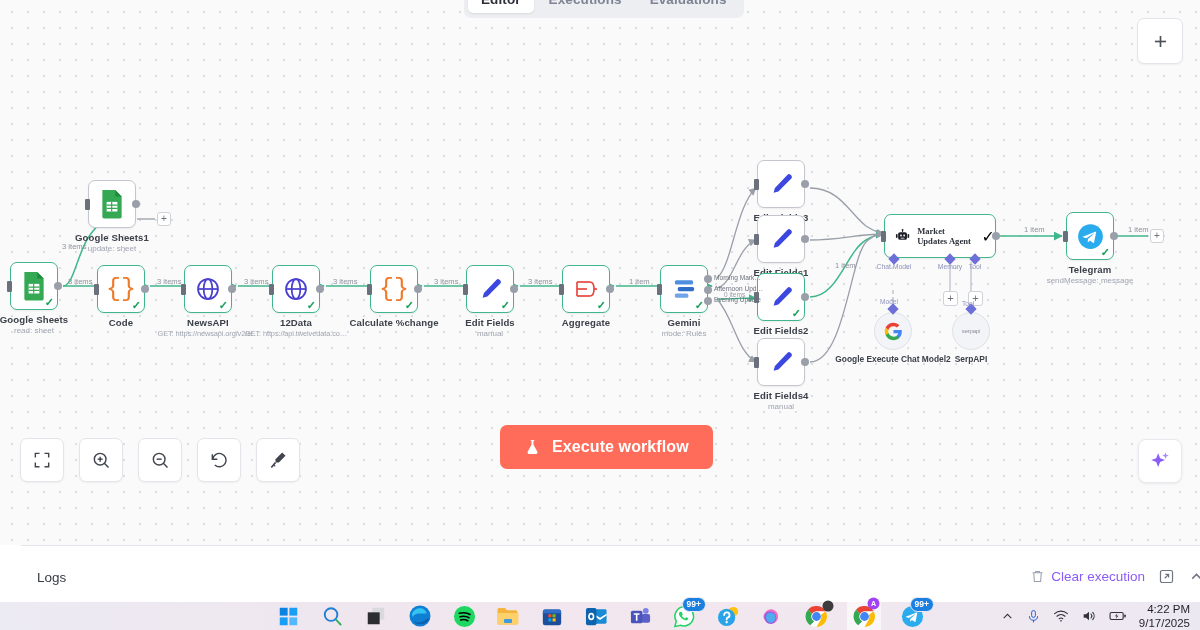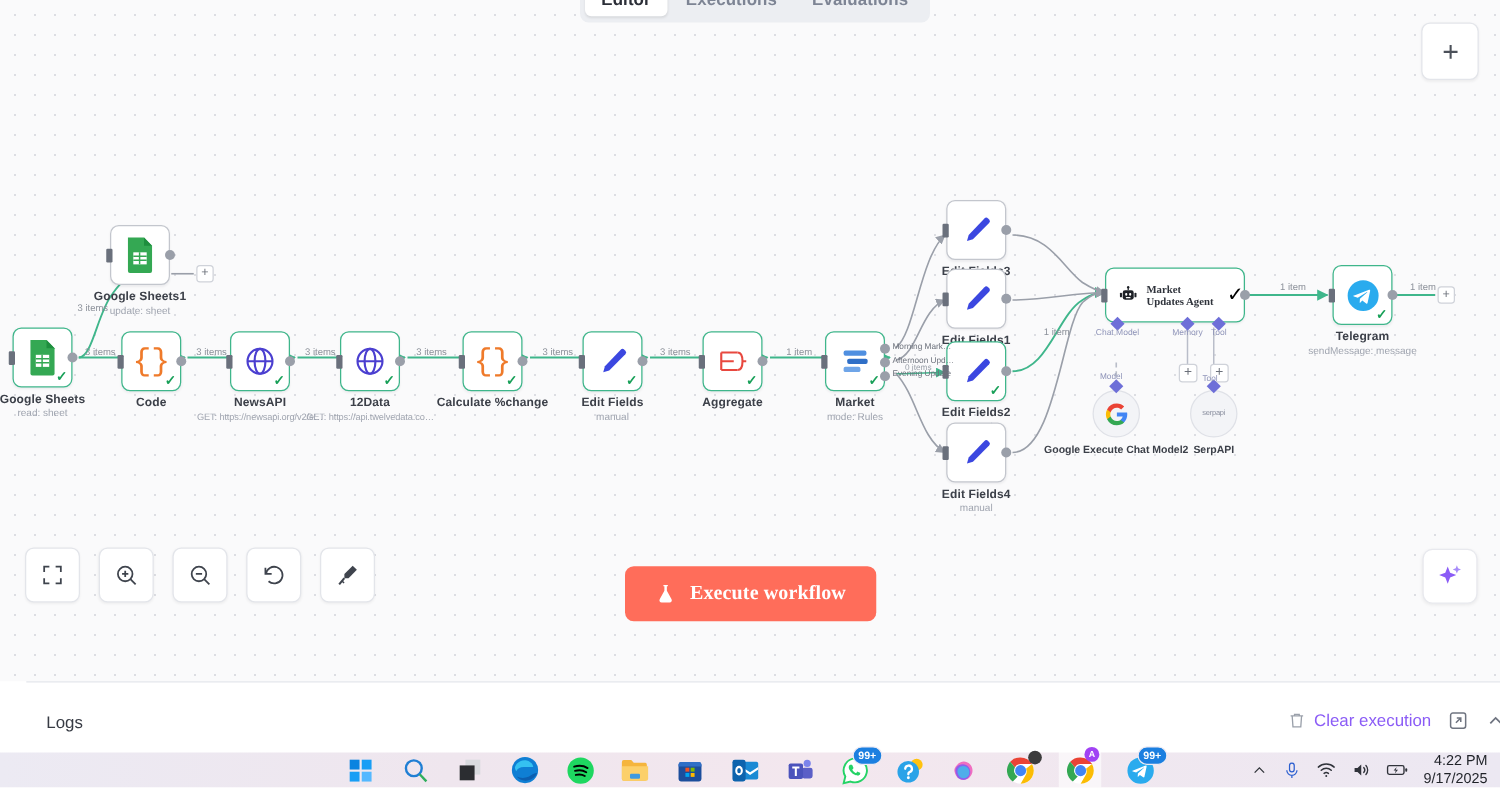--- a/index.html
+++ b/index.html
@@ -129,23 +129,23 @@
   
   #canvas-controls { position: absolute; left: 20px; bottom: 63px; display: flex; gap: 15px; z-index: 30; }
   .ctl-btn {
     width: 44px; height: 44px; background: #fff; border: 1px solid #e3e5ea;
     border-radius: 7px; display: flex; align-items: center; justify-content: center;
     box-shadow: 0 1px 2px rgba(0,0,0,.05); cursor: pointer;
   }
   .ctl-btn svg { width: 20px; height: 20px; stroke: #3f444d; fill: none; stroke-width: 1.7; }
 
   #execute-btn {
-    position: absolute; left: 500px; bottom: 48px; height: 44px;
+    position: absolute; left: 500px; bottom: 76px; height: 44px;
     background: #ff6d5a; border: none; border-radius: 7px; color: #fff;
-    font-size: 16px; font-weight: 700; font-family: Liberation Serif, serif;
+    font-size: 16px; font-weight: 700; font-family: Liberation Sans, sans-serif;
     display: flex; align-items: center; gap: 11px; padding: 0 24px;
     cursor: pointer; z-index: 30; letter-spacing: .1px;
   }
   #execute-btn svg { width: 17px; height: 18px; fill: #fff; }
 
   #ai-btn {
     position: absolute; right: 18px; bottom: 62px; width: 44px; height: 44px;
     background: #fff; border: 1px solid #e8e9ee; border-radius: 8px;
     display: flex; align-items: center; justify-content: center;
     box-shadow: 0 1px 3px rgba(0,0,0,.07); cursor: pointer; z-index: 30;
@@ -362,21 +362,21 @@
           <rect x="4" y="3.5" width="19" height="4.4" rx="1.6" fill="#4f8fe0"></rect>
           <rect x="7" y="10.3" width="17" height="4.4" rx="1.6" fill="#2f6fc7"></rect>
           <rect x="4" y="17.1" width="14" height="4.4" rx="1.6" fill="#6fa5e8"></rect>
         </svg>
         <span class="tick">✓</span>
         <span class="port in"></span>
         <span class="port out" style="top:13px"></span>
         <span class="port out" style="top:24px"></span>
         <span class="port out" style="top:35px"></span>
       </div>
-      <div class="node-label">Market</div>
+      <div class="node-label">Gemini</div>
       <div class="node-sub">mode: Rules</div>
     </div>
     <div class="out-label" style="left:714px;top:274px">Morning Mark…</div>
     <div class="out-label" style="left:714px;top:285px">Afternoon Upd…</div>
     <div class="out-label" style="left:714px;top:296px">Evening Update</div>
     <div class="out-label" style="left:724px;top:291px;color:#9aa0a9">0 items</div>
 
     <div class="node" style="left:757px;top:160px">
       <div class="node-box">
         <svg width="25" height="25" viewBox="0 0 24 24" fill="#3b47e0">

